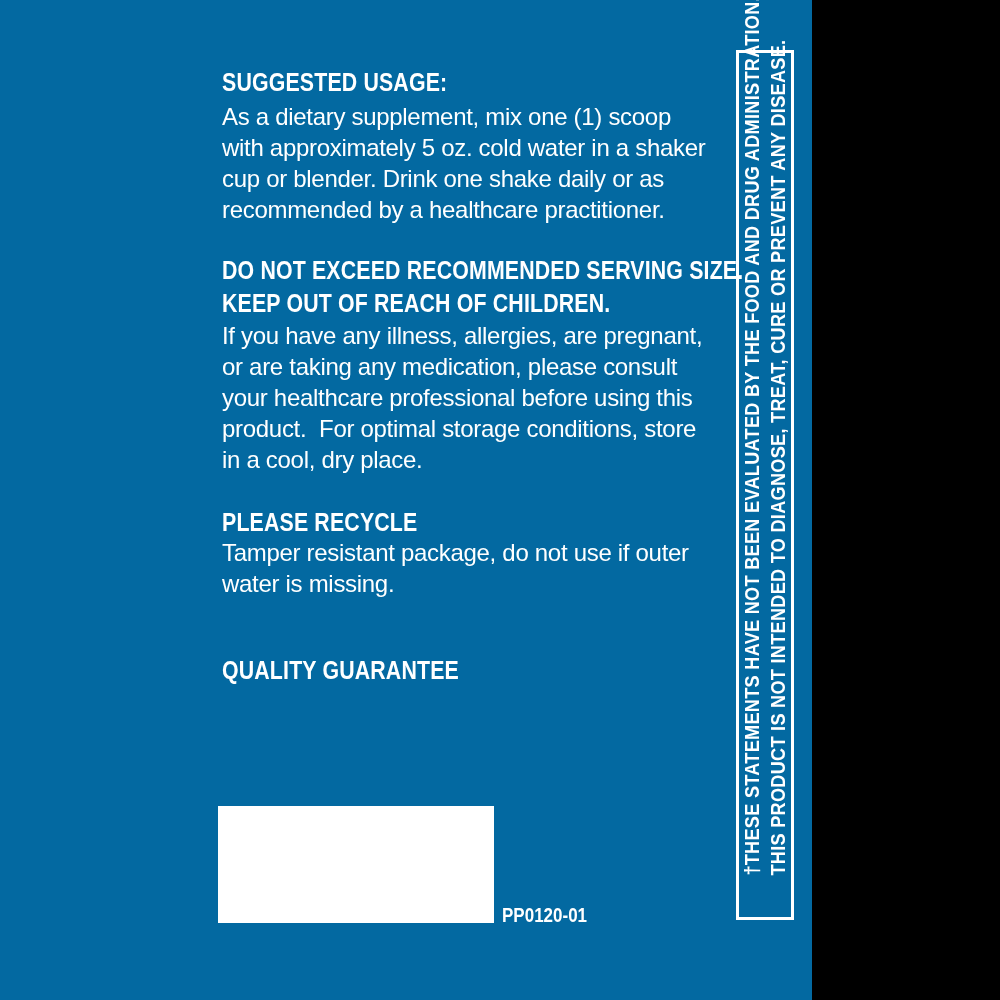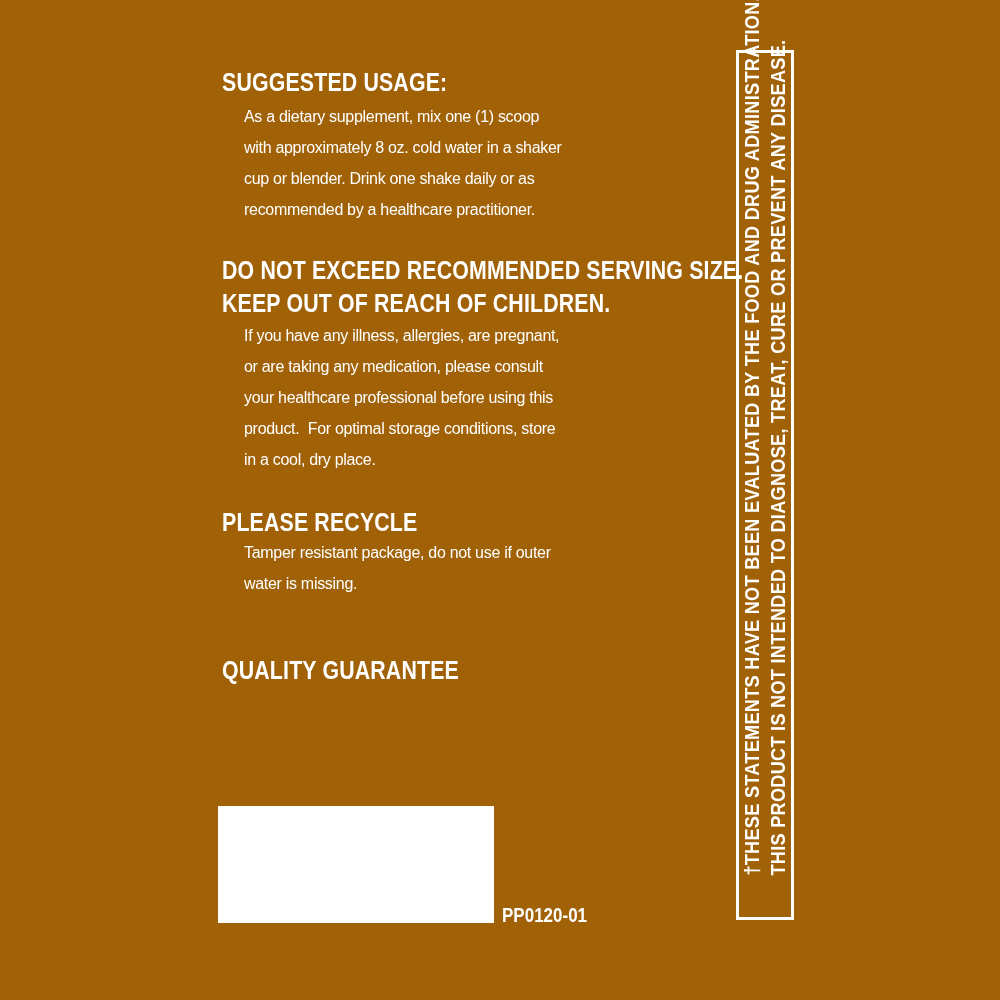--- a/index.html
+++ b/index.html
@@ -2,45 +2,44 @@
 <html><head>
 <meta charset="utf-8">
 <style>
   html, body {
     margin: 0;
     padding: 0;
     background: #000;
   }
   #label {
     position: relative;
-    width: 1000px;
+    width: 812px;
     height: 1000px;
-    background: #a16207;
+    background: #0369a1;
     overflow: hidden;
     font-family: "Liberation Sans", sans-serif;
     color: #ffffff;
   }
   .abs { position: absolute; }
   .heading {
     font-weight: bold;
     font-size: 26px;
     line-height: 31px;
     white-space: nowrap;
     display: inline-block;
     transform: scaleX(0.82);
     transform-origin: left top;
     letter-spacing: 0.2px;
   }
   .heading.two-line { line-height: 33px; }
   .body-line {
-    font-size: 16px;
+    font-size: 24px;
     line-height: 31px;
     letter-spacing: -0.3px;
     white-space: pre;
-    margin-left: 22px;
   }
   .barcode-box {
     background: #ffffff;
   }
   .print-code {
     font-weight: bold;
     font-size: 20px;
     line-height: 24px;
     white-space: nowrap;
     display: inline-block;
@@ -73,21 +72,21 @@
 </head>
 <body>
 
 <div id="label">
 
   <div class="abs" style="left:222px; top:67px;">
     <span class="heading">SUGGESTED USAGE:</span>
   </div>
   <div class="abs" style="left:222px; top:101px;">
     <div class="body-line">As a dietary supplement, mix one (1) scoop</div>
-    <div class="body-line">with approximately 8 oz. cold water in a shaker</div>
+    <div class="body-line">with approximately 5 oz. cold water in a shaker</div>
     <div class="body-line">cup or blender. Drink one shake daily or as</div>
     <div class="body-line">recommended by a healthcare practitioner.</div>
   </div>
 
   <div class="abs" style="left:222px; top:254px;">
     <span class="heading two-line"><span style="display:block;">DO NOT EXCEED RECOMMENDED SERVING SIZE.</span><span style="display:block;">KEEP OUT OF REACH OF CHILDREN.</span></span>
   </div>
   <div class="abs" style="left:222px; top:320px;">
     <div class="body-line">If you have any illness, allergies, are pregnant,</div>
     <div class="body-line">or are taking any medication, please consult</div>

